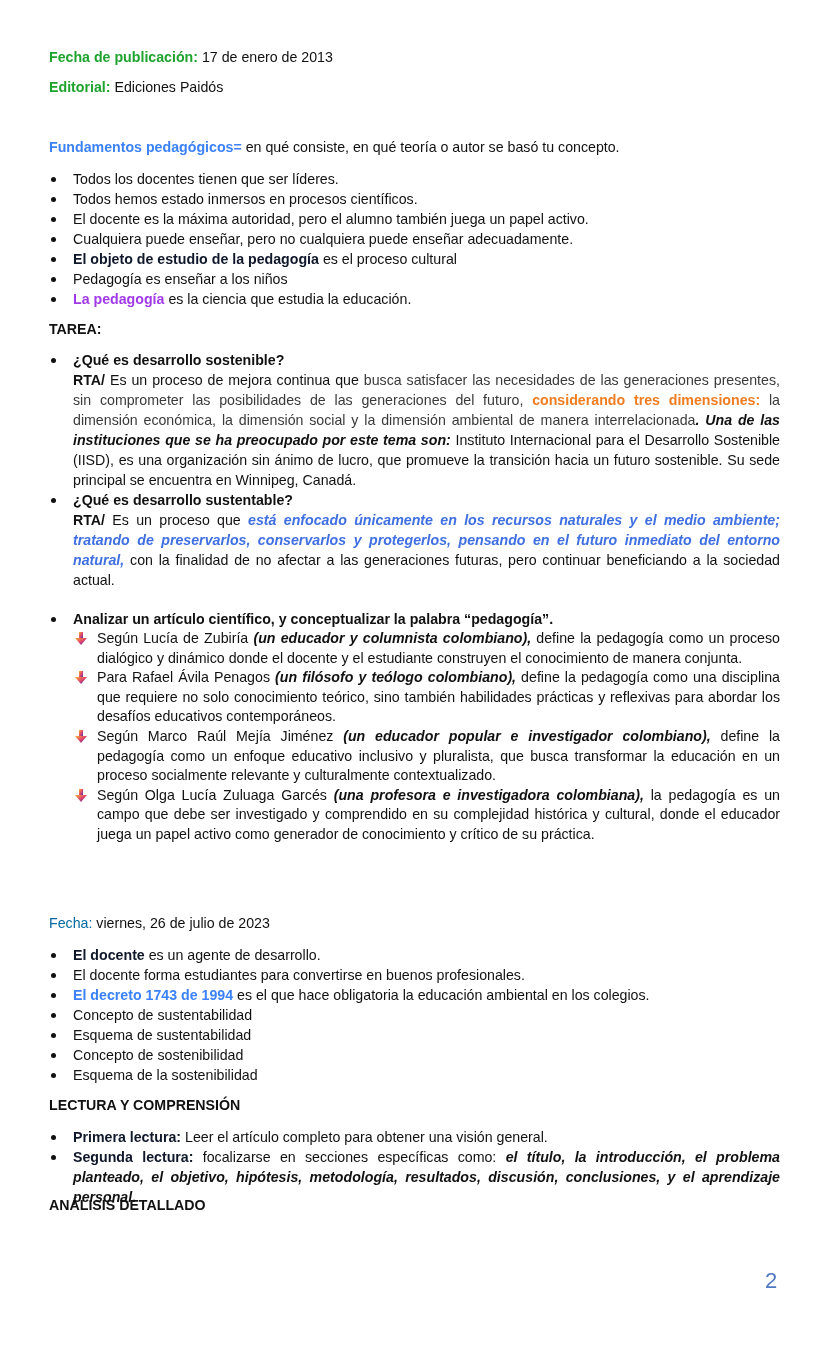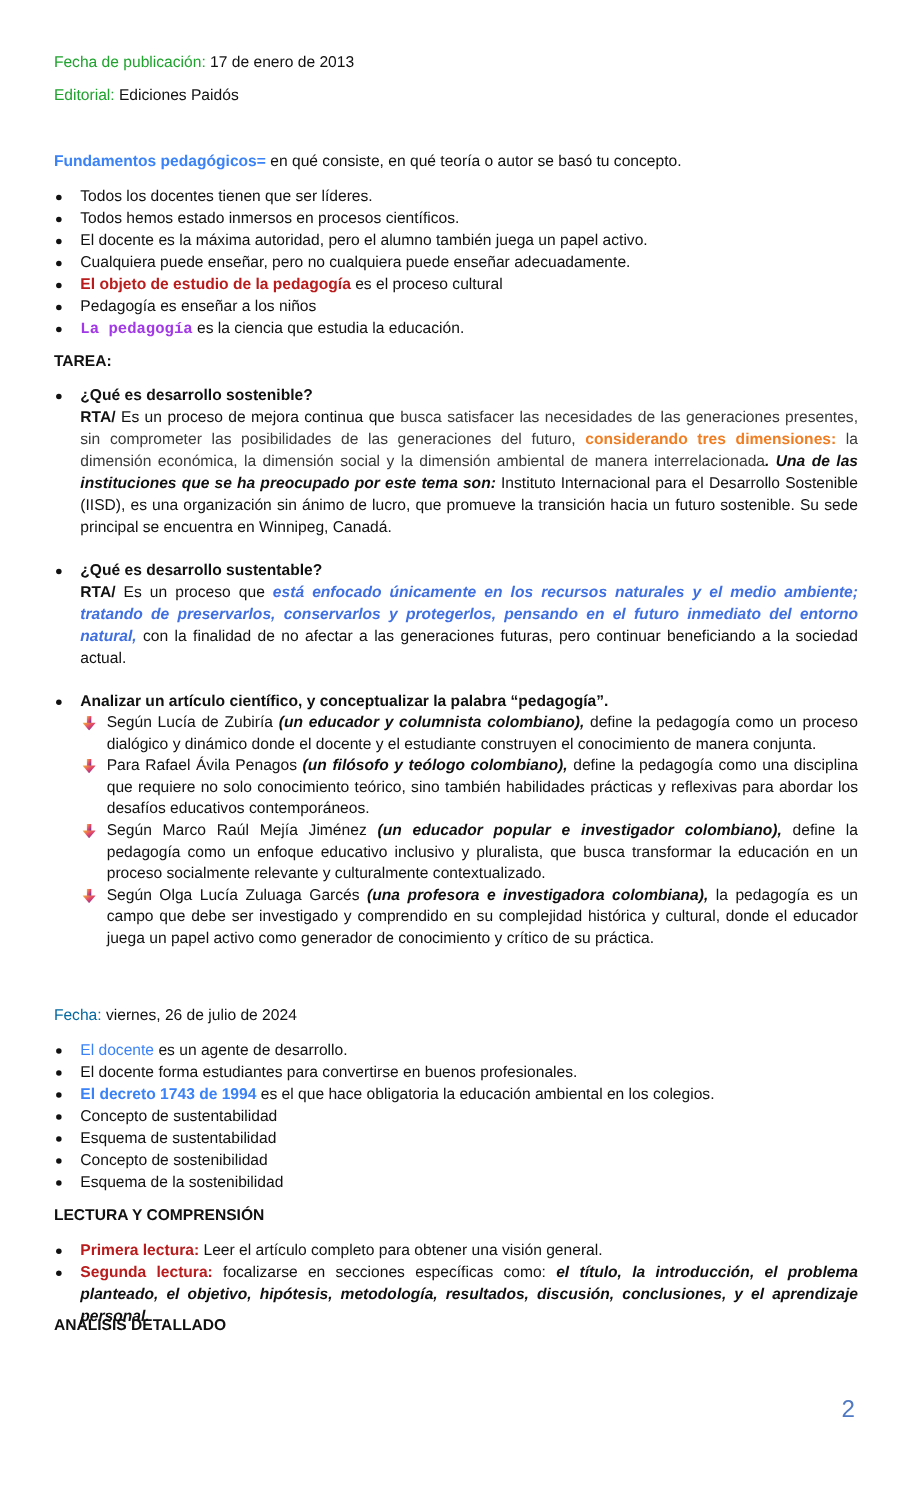--- a/index.html
+++ b/index.html
@@ -5,26 +5,26 @@
   html, body { margin: 0; padding: 0; background: #ffffff; }
   body {
     width: 828px; height: 1363px; position: relative; overflow: hidden;
     font-family: "Liberation Sans", sans-serif;
     font-size: 14.2px; color: #111111;
   }
   .page { position: absolute; left: 49px; top: 0; width: 731px; }
   .line { position: absolute; left: 0; white-space: nowrap; line-height: 19px; }
   .b { font-weight: bold; }
   .bi { font-weight: bold; font-style: italic; }
-  .green { color: #1fa32e; font-weight: normal; }
+  .green { color: #1fa32e; font-weight: bold; }
   .gold { color: #3b82f6; font-weight: bold; }
-  .pink { color: #b91c1c; font-weight: bold; }
-  .purple { color: #a13ae6; font-weight: bold; font-family: Liberation Mono, monospace; }
+  .pink { color: #0f172a; font-weight: bold; }
+  .purple { color: #a13ae6; font-weight: bold; }
   .red { color: #0369a1; font-weight: normal; }
-  .teal { color: #3b82f6; font-weight: normal; }
+  .teal { color: #0f172a; font-weight: bold; }
   .orange { color: #f07d22; font-weight: bold; }
   .blue { color: #3f6fe0; font-weight: bold; font-style: italic; }
   .gray { color: #3a3a3a; }
 
   ul.bul { list-style: none; margin: 0; padding: 0; position: absolute; left: 0; width: 731px; }
   ul.bul > li { position: relative; padding-left: 24px; line-height: 20px; }
   ul.bul > li::before {
     content: ""; position: absolute; left: 2px; top: 8px;
     width: 5px; height: 5px; border-radius: 50%; background: #111;
   }
@@ -73,21 +73,21 @@
     <li><span>El docente es la máxima autoridad, pero el alumno también juega un papel activo.</span></li>
     <li><span>Cualquiera puede enseñar, pero no cualquiera puede enseñar adecuadamente.</span></li>
     <li><span class="pink">El objeto de estudio de la pedagogía</span><span> es el proceso cultural</span></li>
     <li><span>Pedagogía es enseñar a los niños</span></li>
     <li><span class="purple">La pedagogía</span><span> es la ciencia que estudia la educación.</span></li>
   </ul>
 
   <div class="line b" style="top:320px">TAREA:</div>
 
   <ul class="bul" style="top:350px">
-    <li class="para" style="margin-bottom:19px">
+    <li class="para" style="">
       <div class="b">¿Qué es desarrollo sostenible?</div>
       <div class="just"><span class="b">RTA/</span><span> Es un proceso de mejora continua que</span><span class="gray"> busca satisfacer las necesidades de las generaciones presentes, sin comprometer las posibilidades de las generaciones del futuro, </span><span class="orange">considerando tres dimensiones:</span><span class="gray"> la dimensión económica, la dimensión social y la dimensión ambiental de manera interrelacionada</span><span class="bi">. Una de las instituciones que se ha preocupado por este tema son:</span><span> Instituto Internacional para el Desarrollo Sostenible (IISD), es una organización sin ánimo de lucro, que promueve la transición hacia un futuro sostenible. Su sede principal se encuentra en Winnipeg, Canadá.</span></div>
     </li>
     <li class="para" style="margin-bottom:19px">
       <div class="b">¿Qué es desarrollo sustentable?</div>
       <div class="just"><span class="b">RTA/</span><span> Es un proceso que </span><span class="blue">está enfocado únicamente en los recursos naturales y el medio ambiente; tratando de preservarlos, conservarlos y protegerlos, pensando en el futuro inmediato del entorno natural,</span><span> con la finalidad de no afectar a las generaciones futuras, pero continuar beneficiando a la sociedad actual.</span></div>
     </li>
     <li class="para" style="margin-bottom:11px">
       <div class="b">Analizar un artículo científico, y conceptualizar la palabra “pedagogía”.</div>
       <ul class="arrows">
@@ -117,21 +117,21 @@
               <rect x="4" y="0" width="4" height="7" fill="url(#arrowGrad)"></rect>
               <polygon points="0,6 12,6 6,13" fill="url(#arrowGrad)"></polygon>
             </svg>
           <span>Según Olga Lucía Zuluaga Garcés </span><span class="bi">(una profesora e investigadora colombiana),</span><span> la pedagogía es un campo que debe ser investigado y comprendido en su complejidad histórica y cultural, donde el educador juega un papel activo como generador de conocimiento y crítico de su práctica.</span>
         </li>
       </ul>
     </li>
   </ul>
 
   <div class="line" style="top:914px">
-    <span class="red">Fecha:</span><span> viernes, 26 de julio de 2024</span>
+    <span class="red">Fecha:</span><span> viernes, 26 de julio de 2023</span>
   </div>
 
   <ul class="bul" style="top:945px">
     <li><span class="teal">El docente</span><span> es un agente de desarrollo.</span></li>
     <li><span>El docente forma estudiantes para convertirse en buenos profesionales.</span></li>
     <li><span class="gold">El decreto 1743 de 1994</span><span> es el que hace obligatoria la educación ambiental en los colegios.</span></li>
     <li><span>Concepto de sustentabilidad</span></li>
     <li><span>Esquema de sustentabilidad</span></li>
     <li><span>Concepto de sostenibilidad</span></li>
     <li><span>Esquema de la sostenibilidad</span></li>

